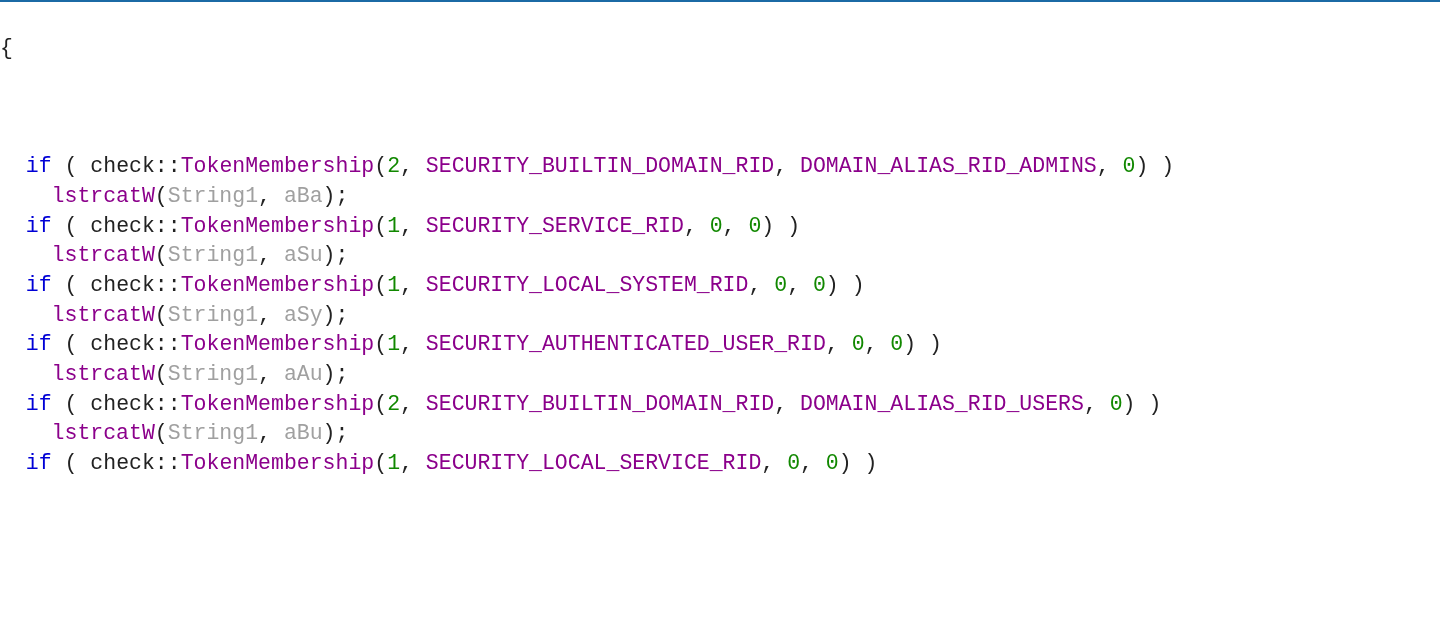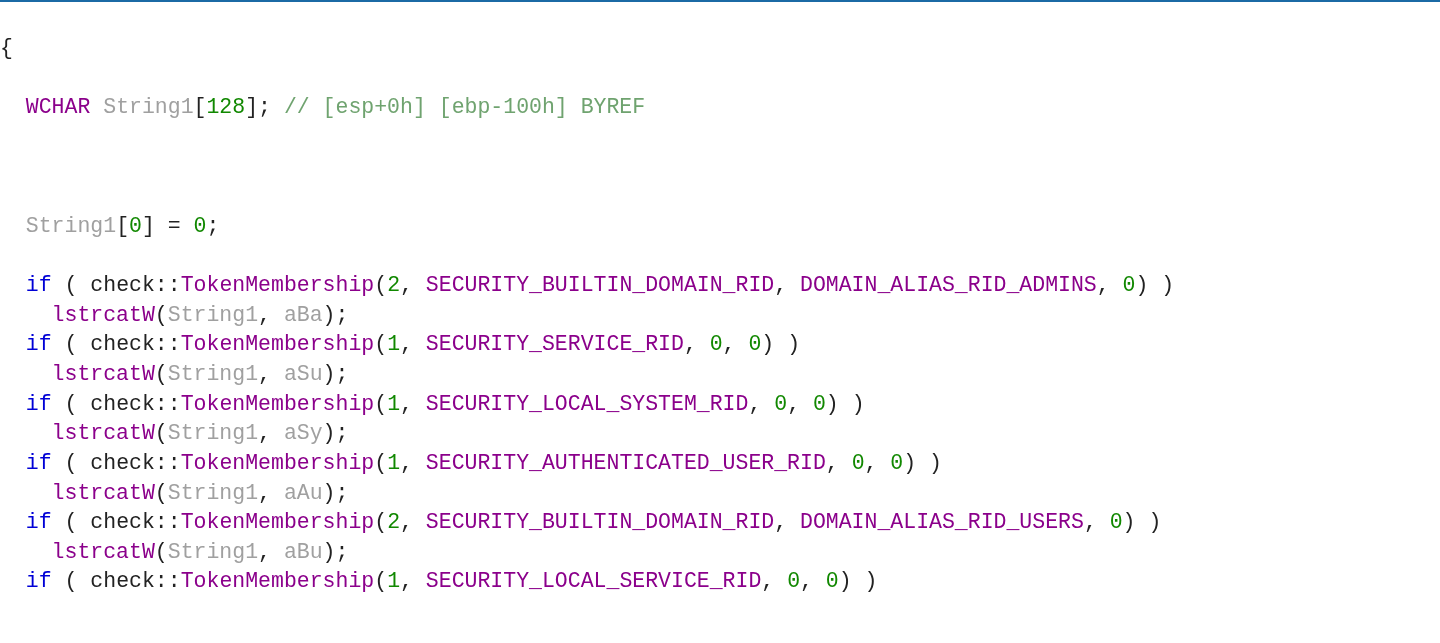--- a/index.html
+++ b/index.html
@@ -26,18 +26,16 @@
   .ident{ color: #a0a0a0; }            
   .num  { color: #118800; }
   .cmt  { color: #6fa36f; }               
   .cls  { color: #222; }
 </style>
 </head>
 <body>
 
 <div class="code-area">
 <span class="line"><span>{</span></span>
-<span class="line">  <span class="type">WCHAR</span> <span class="ident">String1</span>[<span class="num">128</span>]; <span class="cmt">// [esp+0h] [ebp-100h] BYREF</span></span>
 <span class="line"> </span>
-<span class="line">  <span class="ident">String1</span>[<span class="num">0</span>] = <span class="num">0</span>;</span>
 <span class="line">  <span class="kw">if</span> ( <span class="cls">check</span>::<span class="func">TokenMembership</span>(<span class="num">2</span>, <span class="func">SECURITY_BUILTIN_DOMAIN_RID</span>, <span class="func">DOMAIN_ALIAS_RID_ADMINS</span>, <span class="num">0</span>) )</span><span class="line">    <span class="func">lstrcatW</span>(<span class="ident">String1</span>, <span class="ident">aBa</span>);</span><span class="line">  <span class="kw">if</span> ( <span class="cls">check</span>::<span class="func">TokenMembership</span>(<span class="num">1</span>, <span class="func">SECURITY_SERVICE_RID</span>, <span class="num">0</span>, <span class="num">0</span>) )</span><span class="line">    <span class="func">lstrcatW</span>(<span class="ident">String1</span>, <span class="ident">aSu</span>);</span><span class="line">  <span class="kw">if</span> ( <span class="cls">check</span>::<span class="func">TokenMembership</span>(<span class="num">1</span>, <span class="func">SECURITY_LOCAL_SYSTEM_RID</span>, <span class="num">0</span>, <span class="num">0</span>) )</span><span class="line">    <span class="func">lstrcatW</span>(<span class="ident">String1</span>, <span class="ident">aSy</span>);</span><span class="line">  <span class="kw">if</span> ( <span class="cls">check</span>::<span class="func">TokenMembership</span>(<span class="num">1</span>, <span class="func">SECURITY_AUTHENTICATED_USER_RID</span>, <span class="num">0</span>, <span class="num">0</span>) )</span><span class="line">    <span class="func">lstrcatW</span>(<span class="ident">String1</span>, <span class="ident">aAu</span>);</span><span class="line">  <span class="kw">if</span> ( <span class="cls">check</span>::<span class="func">TokenMembership</span>(<span class="num">2</span>, <span class="func">SECURITY_BUILTIN_DOMAIN_RID</span>, <span class="func">DOMAIN_ALIAS_RID_USERS</span>, <span class="num">0</span>) )</span><span class="line">    <span class="func">lstrcatW</span>(<span class="ident">String1</span>, <span class="ident">aBu</span>);</span><span class="line">  <span class="kw">if</span> ( <span class="cls">check</span>::<span class="func">TokenMembership</span>(<span class="num">1</span>, <span class="func">SECURITY_LOCAL_SERVICE_RID</span>, <span class="num">0</span>, <span class="num">0</span>) )</span>
 
 </div>
 
 </body></html>

